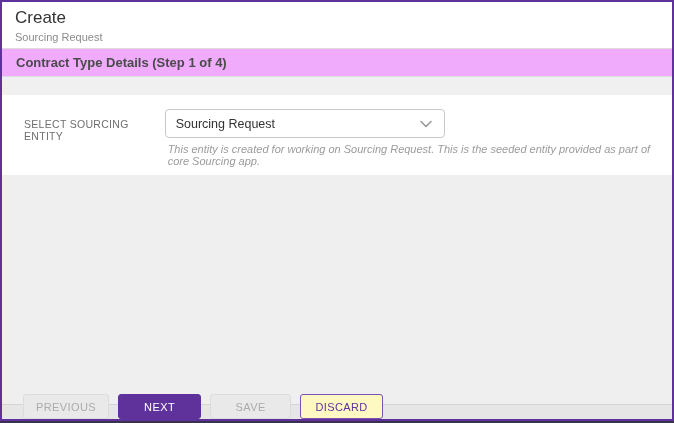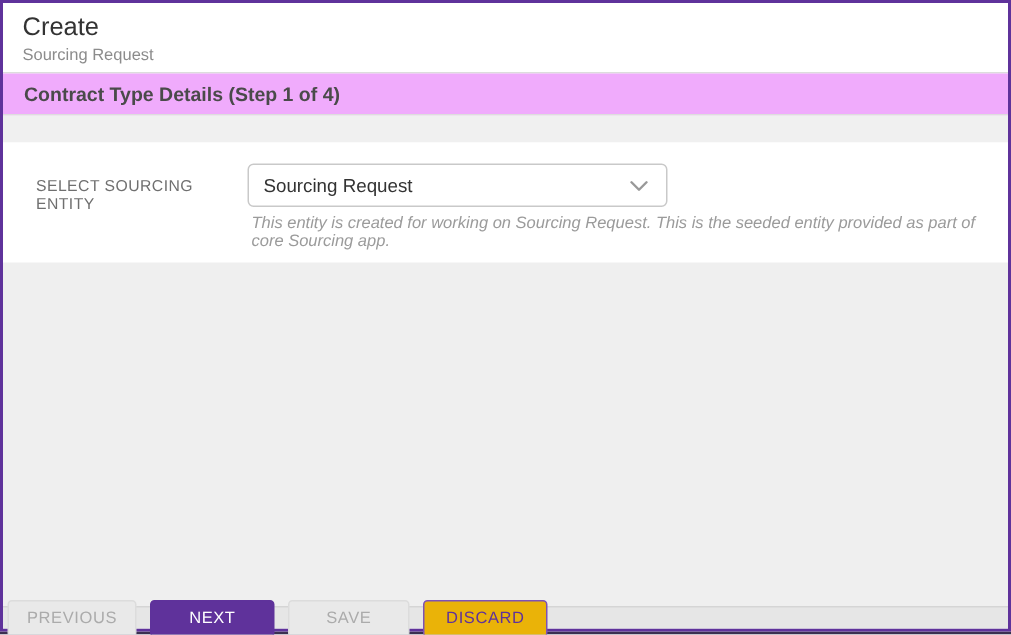--- a/index.html
+++ b/index.html
@@ -44,31 +44,31 @@
   }
   .select-value { font-size: 12.5px; color: #333333; }
   .chevron { width: 12px; height: 8px; display: block; }
   .helper-text { margin-top: 5px; margin-left: 3px; font-size: 11px; font-style: italic; color: #9b9b9b; }
 
   .filler { flex: 1; background: #efefef; }
 
   
   .footer-bar {
     height: 15px; background: #e6e6e6; border-top: 1px solid #d5d5d5;
-    display: flex; align-items: center; padding-left: 3px; gap: 9px;
+    display: flex; align-items: flex-end; padding-left: 21px; gap: 9px;
   }
   .btn {
     height: 25px; border-radius: 3px; font-size: 11px; letter-spacing: 0.4px;
     font-family: "Liberation Sans", sans-serif;
     display: inline-flex; align-items: center; justify-content: center;
     min-width: 81px; padding: 0 12px; cursor: pointer;
   }
   .btn-secondary { background: #e9e9e9; border: 1px solid #dcdcdc; color: #ababab; cursor: default; }
   .btn-primary   { background: #5f329b; border: 1px solid #5f329b; color: #ffffff; min-width: 83px; }
-  .btn-outline   { background: #eab308; border: 1px solid #7d52b5; color: #5f329b; min-width: 83px; }
+  .btn-outline   { background: #fef9c3; border: 1px solid #7d52b5; color: #5f329b; min-width: 83px; }
 </style>
 </head>
 <body>
 
 <div class="frame">
 
   <div class="page-header">
     <div class="page-title">Create</div>
     <div class="breadcrumb">Sourcing Request</div>
   </div>

